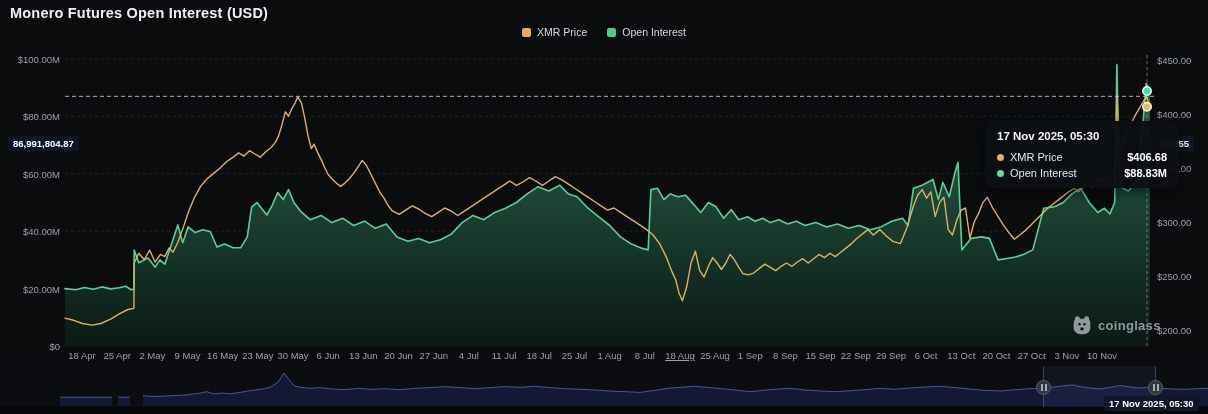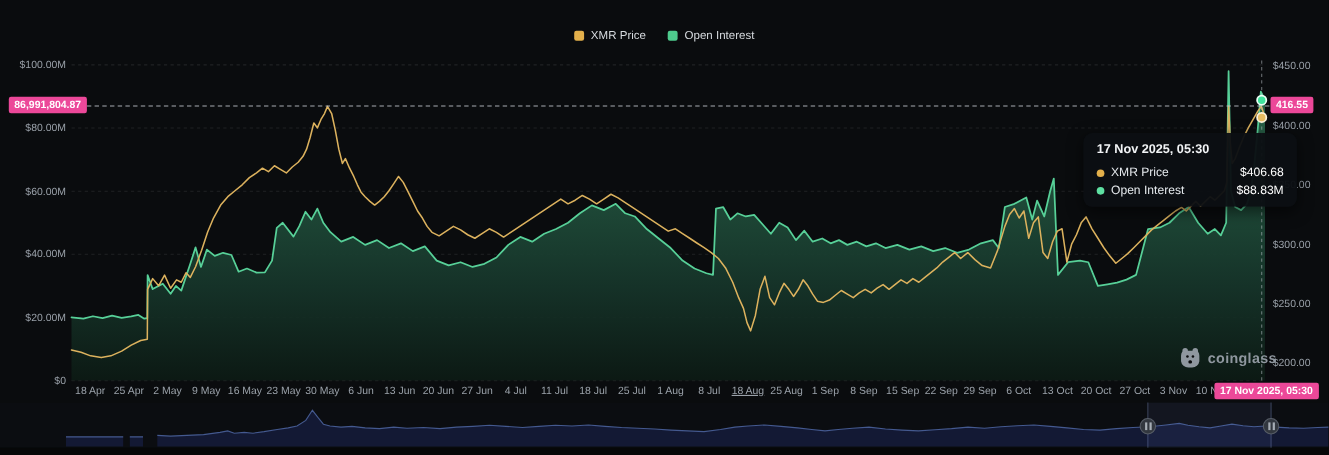--- a/index.html
+++ b/index.html
@@ -9,45 +9,46 @@
   .legend{position:absolute;left:0;top:26px;width:100%;display:flex;justify-content:center;gap:20px;}
   .legend-item{display:flex;align-items:center;gap:6px;cursor:pointer;}
   .legend-swatch{width:9px;height:9px;border-radius:2px;display:inline-block;}
   .legend-label{font-size:10.5px;color:#d6dade;}
   svg{position:absolute;left:0;top:0;}
   .ytick{position:absolute;font-size:9.5px;color:#9aa1a9;white-space:nowrap;}
   .ytick.left{left:0;width:60px;text-align:right;}
   .ytick.right{left:1157px;text-align:left;}
   .xlabel{position:absolute;top:350px;width:64px;margin-left:-32px;text-align:center;
           font-size:9.5px;color:#9aa1a9;white-space:nowrap;}
-  .badge{position:absolute;background:#ec4899;color:#fff;font-size:9.5px;font-weight:700;
-         padding:2px 5px;border-radius:2px;white-space:nowrap;z-index:6;}
+  .badge{position:absolute;background:#0f172a;color:#fff;font-size:9.5px;font-weight:700;
+         padding:2px 5px;border-radius:2px;white-space:nowrap;z-index:6;margin-top:48px;}
   .tooltip{position:absolute;left:985px;top:121px;width:170px;background:rgba(11,15,19,0.96);
            border-radius:8px;padding:9px 12px 9px 12px;z-index:7;box-shadow:0 4px 14px rgba(0,0,0,.55);}
   .tooltip-header{font-size:11.5px;font-weight:700;color:#f2f4f6;margin-bottom:9px;}
   .tooltip-row{display:flex;align-items:center;font-size:11px;margin-top:4px;}
   .tt-dot{width:7px;height:7px;border-radius:50%;margin-right:6px;flex:0 0 auto;}
   .tt-label{color:#e4e8ec;}
-  .tt-value{margin-left:auto;font-weight:400;color:#fff;}
+  .tt-value{margin-left:auto;font-weight:700;color:#fff;}
   .watermark{position:absolute;left:1072px;top:315px;display:flex;align-items:center;gap:6px;z-index:5;}
   .watermark-text{font-size:13px;font-weight:700;color:#8f979f;letter-spacing:.3px;}
   .navigator{position:absolute;left:0;top:366px;width:1208px;height:41px;background:#0b0d11;}
   .nav-bottom{position:absolute;left:0;top:407px;width:1208px;height:7px;background:#060708;}
   .nav-selection{position:absolute;top:366px;height:41px;background:rgba(100,120,190,0.09);
                  border-left:1px solid rgba(130,145,195,0.35);border-right:1px solid rgba(130,145,195,0.35);
                  box-sizing:border-box;z-index:3;}
   .nav-handle{position:absolute;width:15px;height:15px;border-radius:50%;background:#32373f;
               border:1px solid #575d67;box-sizing:border-box;display:flex;align-items:center;
               justify-content:center;gap:2px;z-index:4;cursor:ew-resize;}
   .nav-handle span{display:block;width:2px;height:7px;background:#a6adb5;}
 </style>
 </head>
 <body>
 
 <div class="stage">
+  <div class="title">Monero Futures Open Interest (USD)</div>
 
   <div class="legend">
     <div class="legend-item">
       <span class="legend-swatch" id="sw0" style="background: rgb(227, 176, 75);"></span>
       <span class="legend-label">XMR Price</span>
     </div>
     <div class="legend-item">
       <span class="legend-swatch" id="sw1" style="background: rgb(78, 203, 141);"></span>
       <span class="legend-label">Open Interest</span>
     </div>

